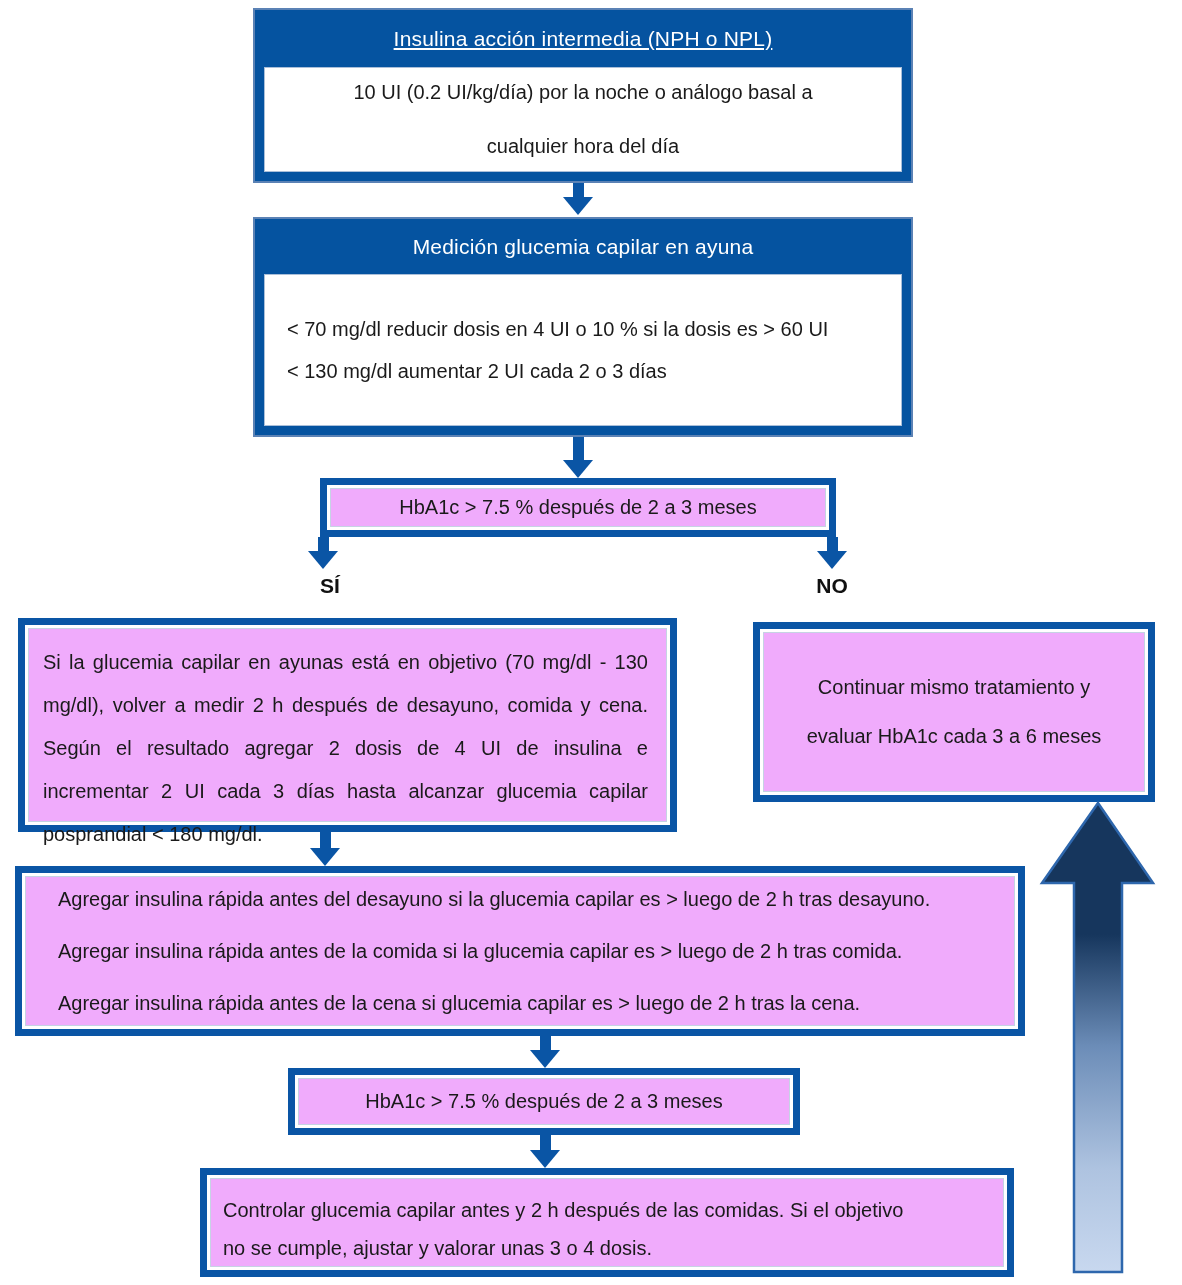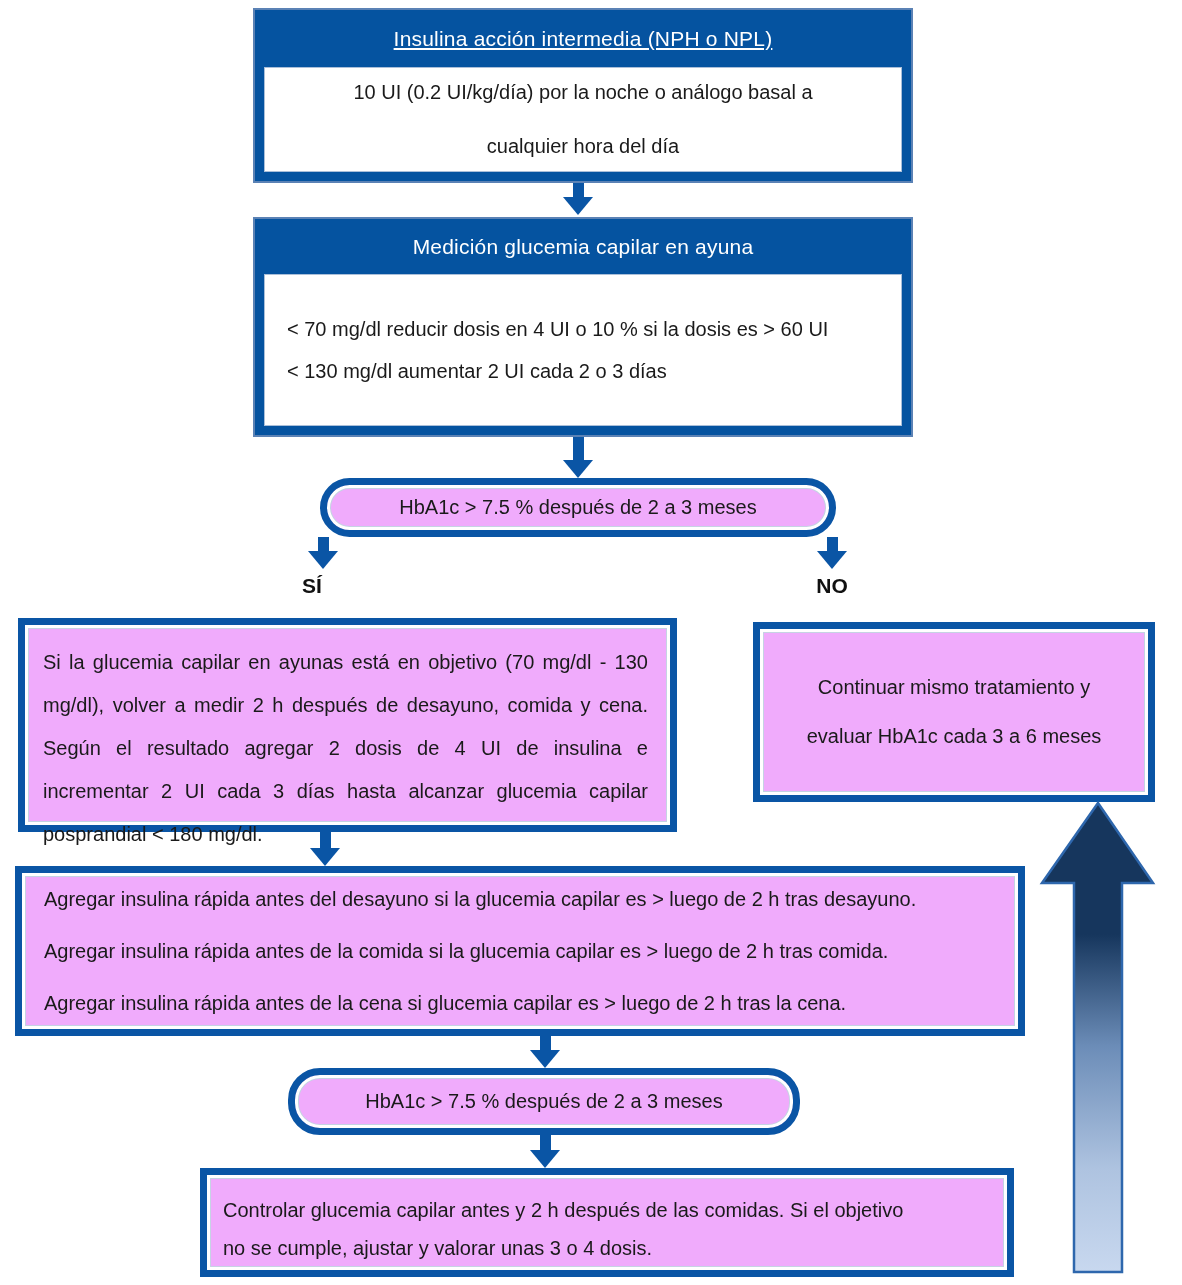--- a/index.html
+++ b/index.html
@@ -18,21 +18,21 @@
   .hdr-box{position:absolute;background:var(--header-blue);border:2px solid #5b82b5;box-sizing:border-box;}
   .hdr-title{display:flex;align-items:center;justify-content:center;color:#fff;font-size:21px;letter-spacing:.2px;}
   .hdr-body{position:absolute;left:9px;right:9px;bottom:9px;background:#fff;border:1px solid #aabfd9;box-sizing:border-box;}
 
   
   .plain-box{
     position:absolute;background:#f0abfc;border:7px solid var(--blue);box-sizing:border-box;
     box-shadow:inset 0 0 0 3px #ffffff, inset 0 0 0 4px #c6d2e4;
   }
 
-  .center-lines{display:flex;flex-direction:column;justify-content:center;align-items:center;text-align:center;height:100%;border-radius:32px;}
+  .center-lines{display:flex;flex-direction:column;justify-content:center;align-items:center;text-align:center;height:100%;}
   .left-lines{display:flex;flex-direction:column;justify-content:center;height:100%;}
 
   .t20{font-size:20px;}
 
   
   .v-arrow{position:absolute;display:flex;flex-direction:column;align-items:center;}
   .v-arrow .shaft{width:11px;background:var(--blue);}
   .v-arrow .head{width:0;height:0;border-left:15px solid transparent;border-right:15px solid transparent;border-top:18px solid var(--blue);}
 
   .branch-label{position:absolute;width:44px;text-align:center;font-weight:bold;font-size:21px;color:#111;}
@@ -79,41 +79,41 @@
   </section>
 
   <div class="v-arrow" style="left:308px;top:537px;">
     <div class="shaft" style="height:14px;"></div>
       <div class="head"></div>
   </div>
   <div class="v-arrow" style="left:817px;top:537px;">
     <div class="shaft" style="height:14px;"></div>
       <div class="head"></div>
   </div>
-  <div class="branch-label" style="left:290px;top:574px;">SÍ</div>
+  <div class="branch-label" style="left:308px;top:574px;">SÍ</div>
   <div class="branch-label" style="left:810px;top:574px;">NO</div>
 
   <section class="plain-box" style="left:18px;top:618px;width:659px;height:214px;">
     <div class="t20" style="padding:16px 22px 0 18px;line-height:43px;text-align:justify;">Si la glucemia capilar en ayunas está en objetivo (70 mg/dl - 130 mg/dl), volver a medir 2 h después de desayuno, comida y cena. Según el resultado agregar 2 dosis de 4 UI de insulina e incrementar 2 UI cada 3 días hasta alcanzar glucemia capilar posprandial &lt; 180 mg/dl.</div>
   </section>
 
   <section class="plain-box" style="left:753px;top:622px;width:402px;height:180px;">
     <div class="center-lines t20" style="gap:26px;padding-bottom:18px;justify-content:center;">
       <div>Continuar mismo tratamiento y</div>
       <div>evaluar HbA1c cada 3 a 6 meses</div>
     </div>
   </section>
 
   <div class="v-arrow" style="left:310px;top:832px;">
     <div class="shaft" style="height:16px;"></div>
       <div class="head"></div>
   </div>
 
   <section class="plain-box" style="left:15px;top:866px;width:1010px;height:170px;">
-    <div class="left-lines t20" style="gap:29px;padding-left:22px;padding-right:10px;border-radius:8px;">
+    <div class="left-lines t20" style="gap:29px;padding-left:36px;padding-right:10px;border-radius:8px;">
       <div>Agregar insulina rápida antes del desayuno si la glucemia capilar es &gt; luego de 2 h tras desayuno.</div>
       <div>Agregar insulina rápida antes de la comida si la glucemia capilar es &gt; luego de 2 h tras comida.</div>
       <div>Agregar insulina rápida antes de la cena si glucemia capilar es &gt; luego de 2 h tras la cena.</div>
     </div>
   </section>
 
   <div class="v-arrow" style="left:530px;top:1036px;">
     <div class="shaft" style="height:14px;"></div>
       <div class="head"></div>
   </div>

